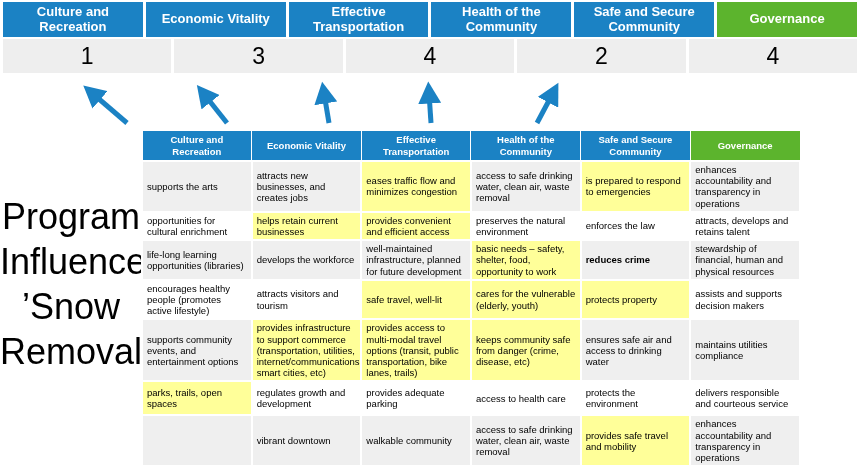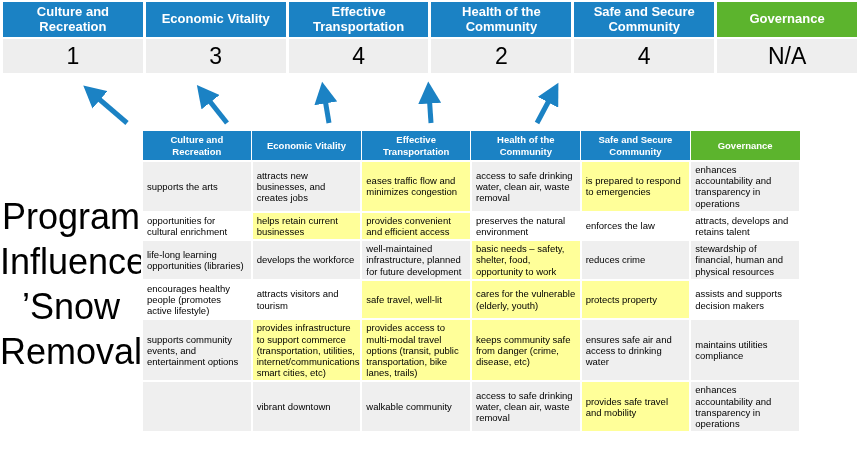--- a/index.html
+++ b/index.html
@@ -53,21 +53,20 @@
     <div class="band-cell" style="background: rgb(27, 130, 196);">Safe and Secure Community</div>
     <div class="band-cell" style="background: rgb(92, 180, 45);">Governance</div>
   </div>
 
 <div class="scores">
     <div class="score-cell" style="background: rgb(238, 238, 238);">1</div>
     <div class="score-cell" style="background: rgb(238, 238, 238);">3</div>
     <div class="score-cell" style="background: rgb(238, 238, 238);">4</div>
     <div class="score-cell" style="background: rgb(238, 238, 238);">2</div>
     <div class="score-cell" style="background: rgb(238, 238, 238);">4</div>
-    <div class="score-cell" style="background: rgb(238, 238, 238);">N/A</div>
   </div>
 
 <svg class="arrows" viewBox="0 0 859 50" xmlns="http://www.w3.org/2000/svg">
   <defs>
     <marker id="ah" markerWidth="4.6" markerHeight="4.6" refX="2.1" refY="2.3" orient="auto" markerUnits="strokeWidth">
       <path d="M0,0 L4.4,2.3 L0,4.6 z" fill="#1b82c4"></path>
     </marker>
   </defs>
   <line x1="127" y1="43" x2="92" y2="13" stroke-width="5" marker-end="url(#ah)" stroke="#1b82c4"></line>
   <line x1="227" y1="43" x2="204" y2="14" stroke-width="5" marker-end="url(#ah)" stroke="#1b82c4"></line>
@@ -112,39 +111,47 @@
         <td style="background: rgb(255, 255, 153);">provides convenient and efficient access</td>
         <td style="background: rgb(255, 255, 255);">preserves the natural environment</td>
         <td style="background: rgb(255, 255, 255);">enforces the law</td>
         <td style="background: rgb(255, 255, 255);">attracts, develops and retains talent</td>
       </tr>
       <tr style="height: 36px;">
         <td style="background: rgb(239, 239, 239);">life-long learning opportunities (libraries)</td>
         <td style="background: rgb(239, 239, 239);">develops the workforce</td>
         <td style="background: rgb(239, 239, 239);">well-maintained infrastructure, planned for future development</td>
         <td style="background: rgb(255, 255, 153);">basic needs – safety, shelter, food, opportunity to work</td>
-        <td style="background: rgb(239, 239, 239);">reduces crime</td>
+        <td style="background: rgb(239, 239, 239); font-weight: bold;">reduces crime</td>
         <td style="background: rgb(239, 239, 239);">stewardship of financial, human and physical resources</td>
       </tr>
       <tr style="height: 32px;">
         <td style="background: rgb(255, 255, 255);">encourages healthy people (promotes active lifestyle)</td>
         <td style="background: rgb(255, 255, 255);">attracts visitors and tourism</td>
         <td style="background: rgb(255, 255, 153);">safe travel, well-lit</td>
         <td style="background: rgb(255, 255, 153);">cares for the vulnerable (elderly, youth)</td>
         <td style="background: rgb(255, 255, 153);">protects property</td>
         <td style="background: rgb(255, 255, 255);">assists and supports decision makers</td>
       </tr>
       <tr style="height: 54px;">
         <td style="background: rgb(239, 239, 239);">supports community events, and entertainment options</td>
         <td style="background: rgb(255, 255, 153);">provides infrastructure to support commerce (transportation, utilities, internet/communications, smart cities, etc)</td>
         <td style="background: rgb(255, 255, 153);">provides access to multi-modal travel options (transit, public transportation, bike lanes, trails)</td>
         <td style="background: rgb(255, 255, 153);">keeps community safe from danger (crime, disease, etc)</td>
         <td style="background: rgb(239, 239, 239);">ensures safe air and access to drinking water</td>
         <td style="background: rgb(239, 239, 239);">maintains utilities compliance</td>
       </tr>
+      <tr style="height: 34px;">
+        <td style="background: rgb(255, 255, 153);">parks, trails, open spaces</td>
+        <td style="background: rgb(255, 255, 255);">regulates growth and development</td>
+        <td style="background: rgb(255, 255, 255);">provides adequate parking</td>
+        <td style="background: rgb(255, 255, 255);">access to health care</td>
+        <td style="background: rgb(255, 255, 255);">protects the environment</td>
+        <td style="background: rgb(255, 255, 255);">delivers responsible and courteous service</td>
+      </tr>
       <tr style="height: 42px;">
         <td style="background: rgb(239, 239, 239);"></td>
         <td style="background: rgb(239, 239, 239);">vibrant downtown</td>
         <td style="background: rgb(239, 239, 239);">walkable community</td>
         <td style="background: rgb(239, 239, 239);">access to safe drinking water, clean air, waste removal</td>
         <td style="background: rgb(255, 255, 153);">provides safe travel and mobility</td>
         <td style="background: rgb(239, 239, 239);">enhances accountability and transparency in operations</td>
       </tr>
     </tbody>
 </table>

